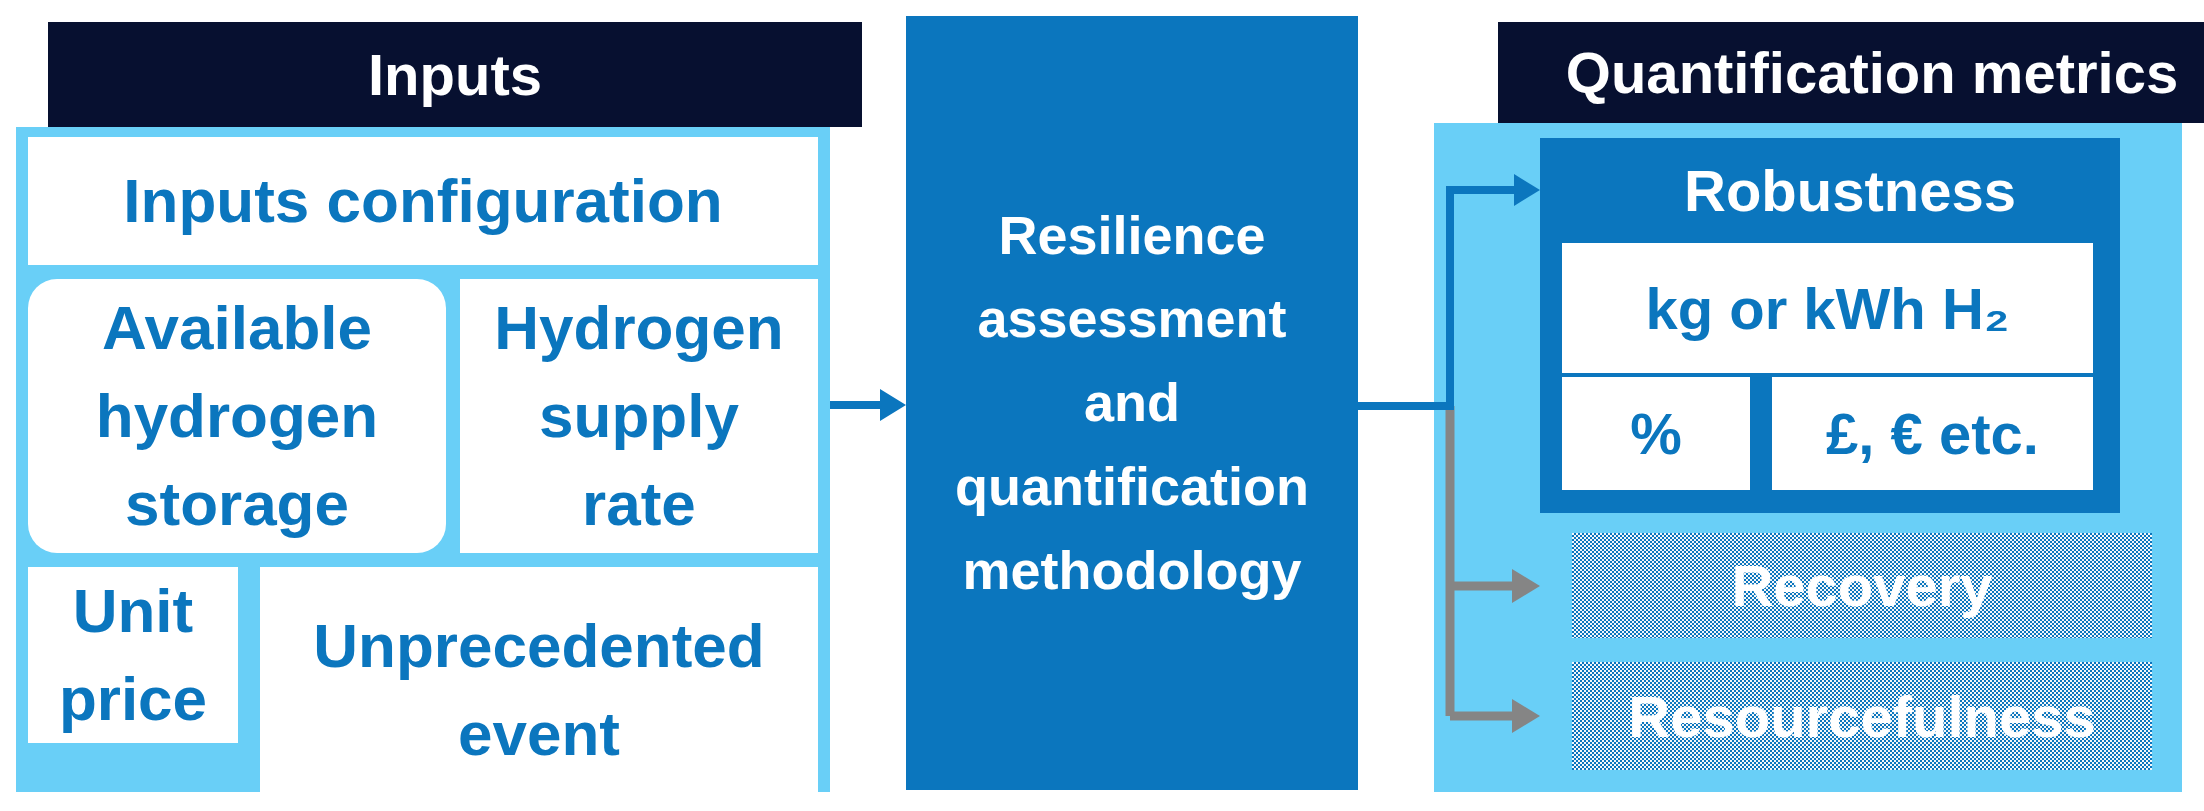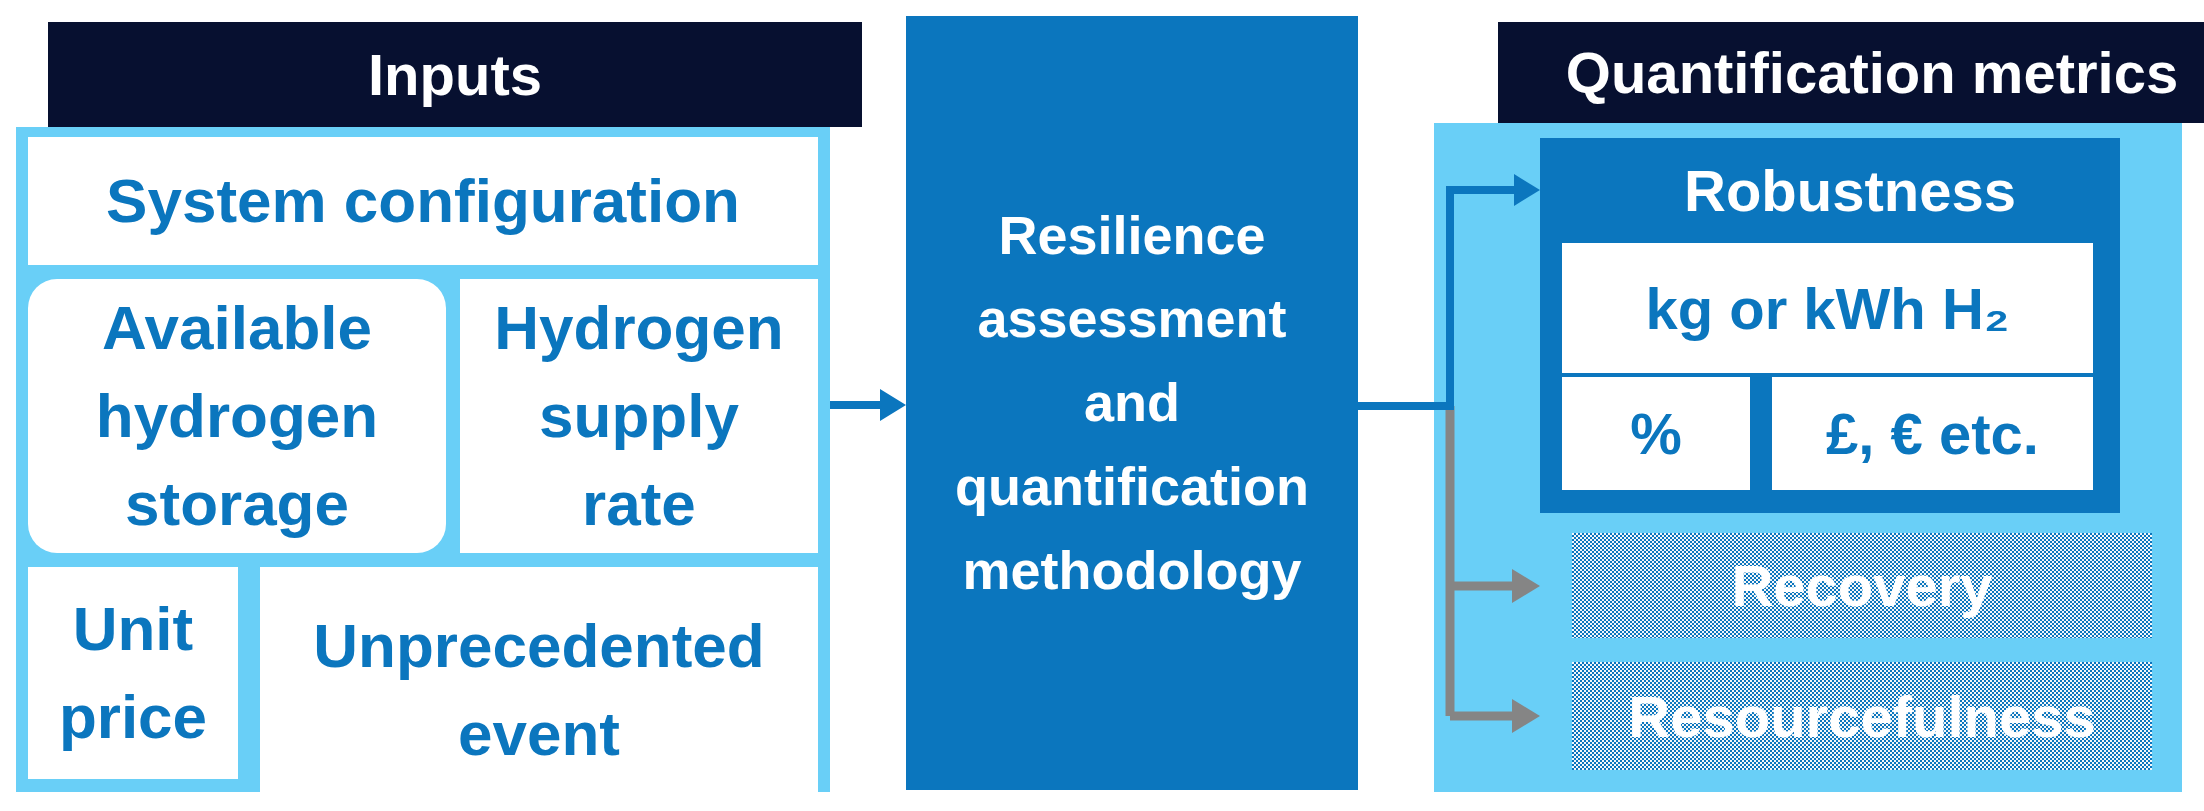--- a/index.html
+++ b/index.html
@@ -29,21 +29,21 @@
   .lb-bg   { background: #69cff7; }
   .whitebox{ background: #ffffff; color: #0b76be; }
 
   
   .inputs-header { left: 16px; top: 22px; width: 814px; height: 105px; font-size: 58px; margin-left: 32px; }
   .inputs-body   { left: 16px; top: 127px; width: 814px; height: 665px; }
   .inputs-body .whitebox { font-size: 62px; line-height: 1.42; }
   .bx-sysconf { left: 12px;  top: 10px;  width: 790px; height: 128px; }
   .bx-storage { left: 12px;  top: 152px; width: 418px; height: 274px; border-radius: 29px; }
   .bx-supply  { left: 444px; top: 152px; width: 358px; height: 274px; }
-  .bx-price   { left: 12px;  top: 440px; width: 210px; height: 212px; }
+  .bx-price   { left: 12px;  top: 440px; width: 210px; height: 176px; }
   .bx-event   { left: 244px; top: 440px; width: 558px; height: 246px; }
 
   
   .methodology {
     left: 906px; top: 16px; width: 452px; height: 774px;
     font-size: 54px; line-height: 1.55;
   }
 
   
   .metrics-header { left: 1498px; top: 22px;  width: 748px; height: 101px; font-size: 58px; }
@@ -73,21 +73,21 @@
   .connectors { left: 0; top: 0; width: 2204px; height: 811px; pointer-events: none; }
 </style>
 </head>
 <body>
 
 <div class="canvas">
 
   <div class="abs navy flexc inputs-header">Inputs</div>
 
   <div class="abs lb-bg inputs-body">
-    <div class="abs whitebox flexc bx-sysconf">System configuration</div>
+    <div class="abs whitebox flexc bx-sysconf">Inputs configuration</div>
     <div class="abs whitebox flexc bx-storage">Available
 hydrogen
 storage</div>
     <div class="abs whitebox flexc bx-supply">Hydrogen
 supply
 rate</div>
     <div class="abs whitebox flexc bx-price">Unit
 price</div>
     <div class="abs whitebox flexc bx-event">Unprecedented
 event</div>

